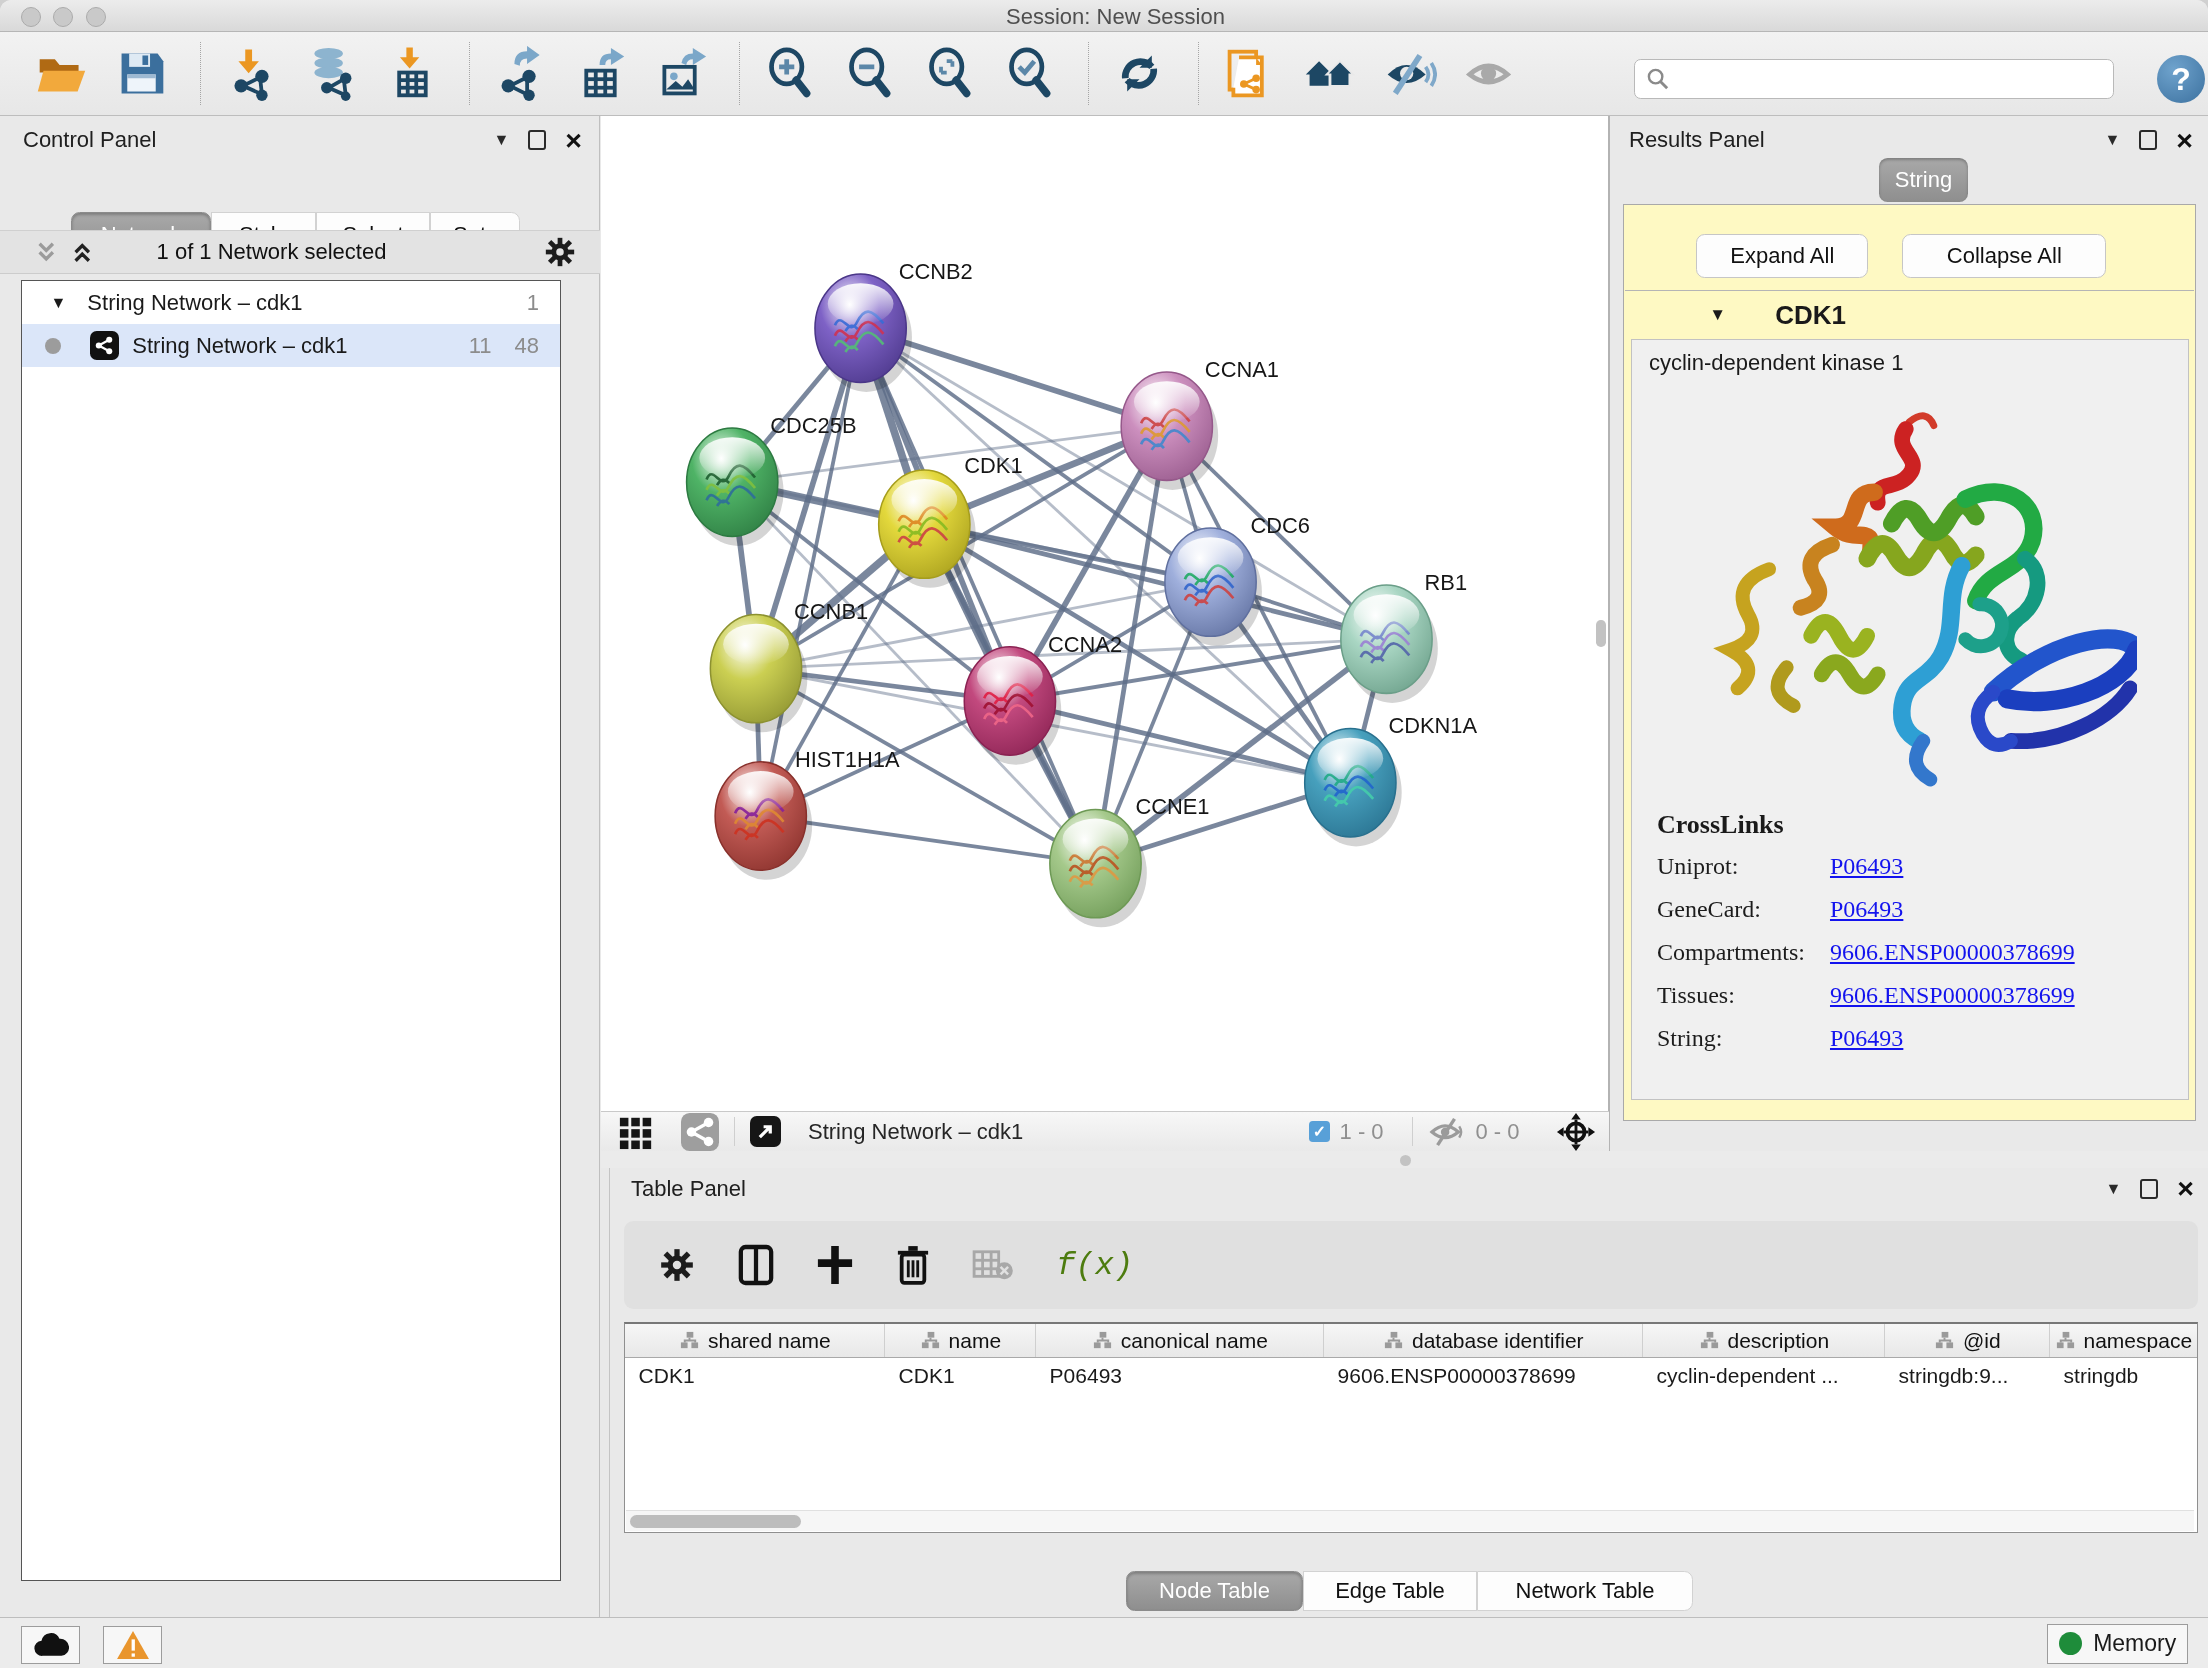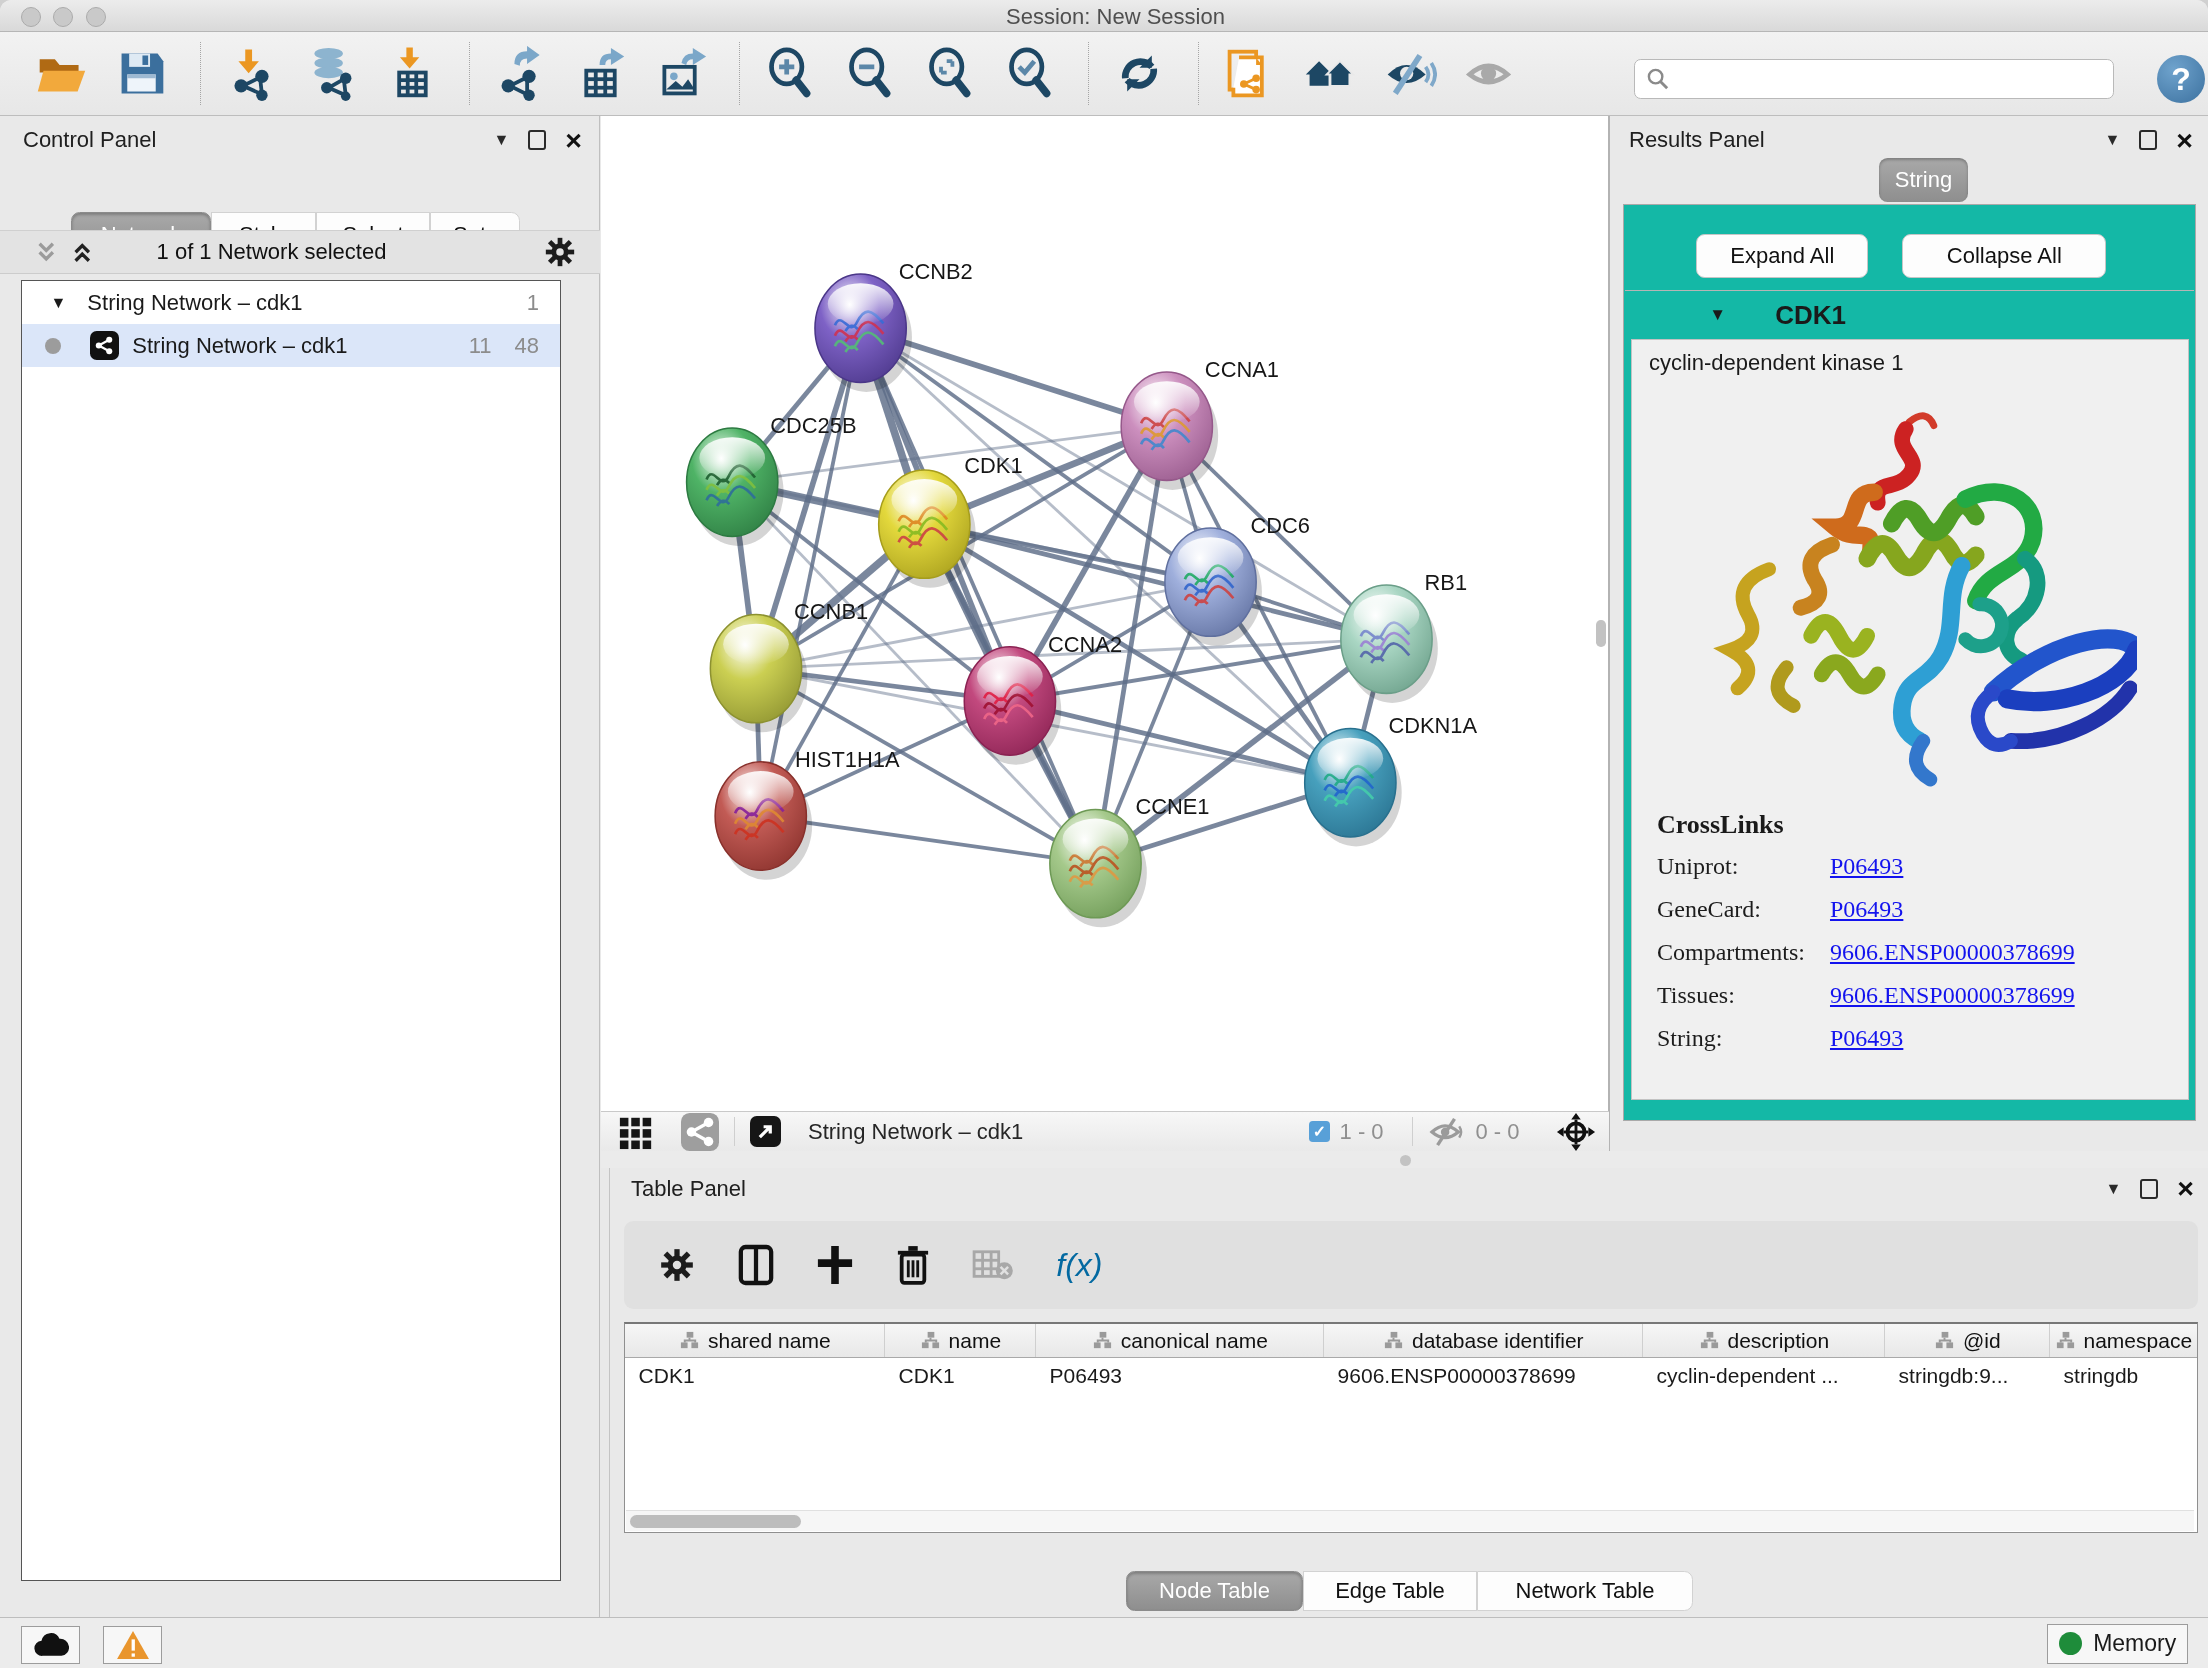--- a/index.html
+++ b/index.html
@@ -97,21 +97,21 @@
 
   
   #results-panel { left:1609px; top:116px; width:599px; height:1035px; background:#e9e9e9;
     border-left:1px solid #b3b3b3; }
   #rp-header { position:absolute; left:19px; right:15px; top:11.4px; display:flex; justify-content:space-between; align-items:center; }
   #rp-tab { position:absolute; left:269px; top:42px; width:89px; height:44px;
     background:linear-gradient(#a9a9a9,#8e8e8e); border-radius:8.6px; color:#fff;
     display:flex; align-items:center; justify-content:center; font-size:22px;
     box-shadow:inset 0 1.9px 2.9px rgba(0,0,0,.25); }
   #rp-box { position:absolute; left:13.3px; top:88px; width:573px; height:917px;
-    border:1px solid #a9a9a9; background:#14b8a6; }
+    border:1px solid #a9a9a9; background:#fef9c3; }
   .rp-btn { position:absolute; top:28.5px; height:44px; background:#fdfdfd; border:1px solid #c6c6c6;
     border-radius:8.6px; font-size:22px; display:flex; align-items:center; justify-content:center; color:#111; }
   #rp-expand { left:72px; width:172px; }
   #rp-collapse { left:278px; width:204px; }
   #rp-section { position:absolute; left:1px; top:85px; right:1px; bottom:1px; border-top:1px solid #b5b5b5; }
   #rp-sec-header { height:48px; display:flex; align-items:center; }
   #rp-sec-caret { margin-left:84px; font-size:17px; }
   #rp-sec-title { margin-left:49px; font-size:26px; font-weight:bold; }
   #rp-inner { position:absolute; left:5.7px; right:5.7px; top:48px; height:761px;
     background:#f0f0f0; border:1px solid #c2c2c2; }
@@ -781,21 +781,21 @@
         <g stroke="#a8a8a8" stroke-width="3" fill="none">
           <rect x="2" y="4" width="26" height="26"></rect>
             <line x1="2" y1="13" x2="28" y2="13"></line>
             <line x1="2" y1="22" x2="28" y2="22"></line>
           <line x1="11" y1="4" x2="11" y2="30"></line>
             <line x1="20" y1="4" x2="20" y2="30"></line>
           </g>
         <circle cx="34" cy="24" r="9" fill="#a8a8a8"></circle>
         <path d="M30 20 l8 8 m0 -8 l-8 8" stroke="#e0e0e0" stroke-width="2.6"></path>
       </svg>
-      <span style="font-family:Liberation Sans, sans-serif; font-style:italic; font-size:32px; color:#0369a1;">f(x)</span>
+      <span style="font-family:Liberation Mono, monospace; font-style:italic; font-size:32px; color:#4d7c0f;">f(x)</span>
     </div>
     <div id="tp-table">
       <div id="tp-thead">
         <div class="th c0">
           <svg width="21" height="21" viewBox="0 0 22 22">
               <g fill="#9a9a9a">
                 <rect x="8" y="2" width="7" height="6"></rect>
                 <rect x="2" y="13" width="7" height="6"></rect>
                 <rect x="13" y="13" width="7" height="6"></rect>
                 <path d="M11 8 v3 M6 13 v-2 h11 v2" stroke="#9a9a9a" stroke-width="2" fill="none"></path>

